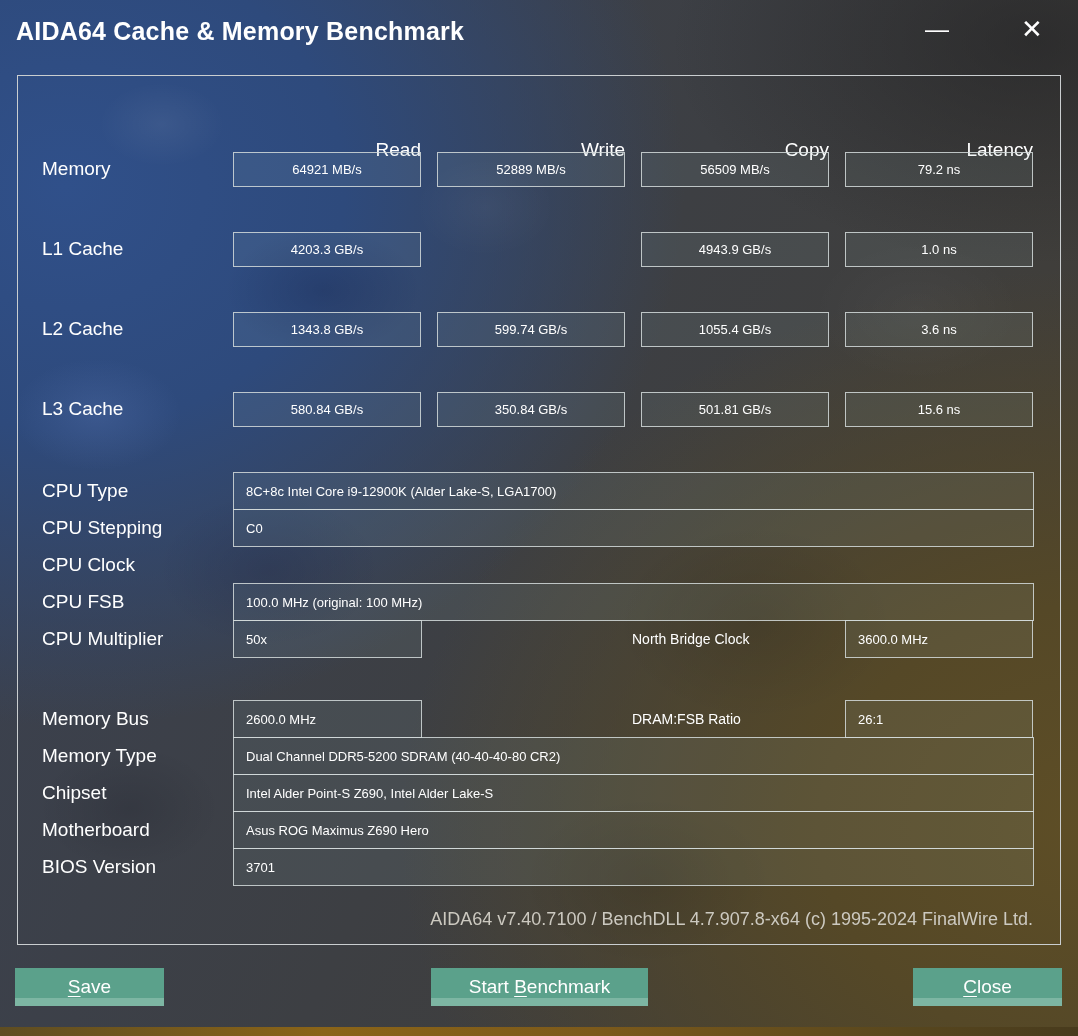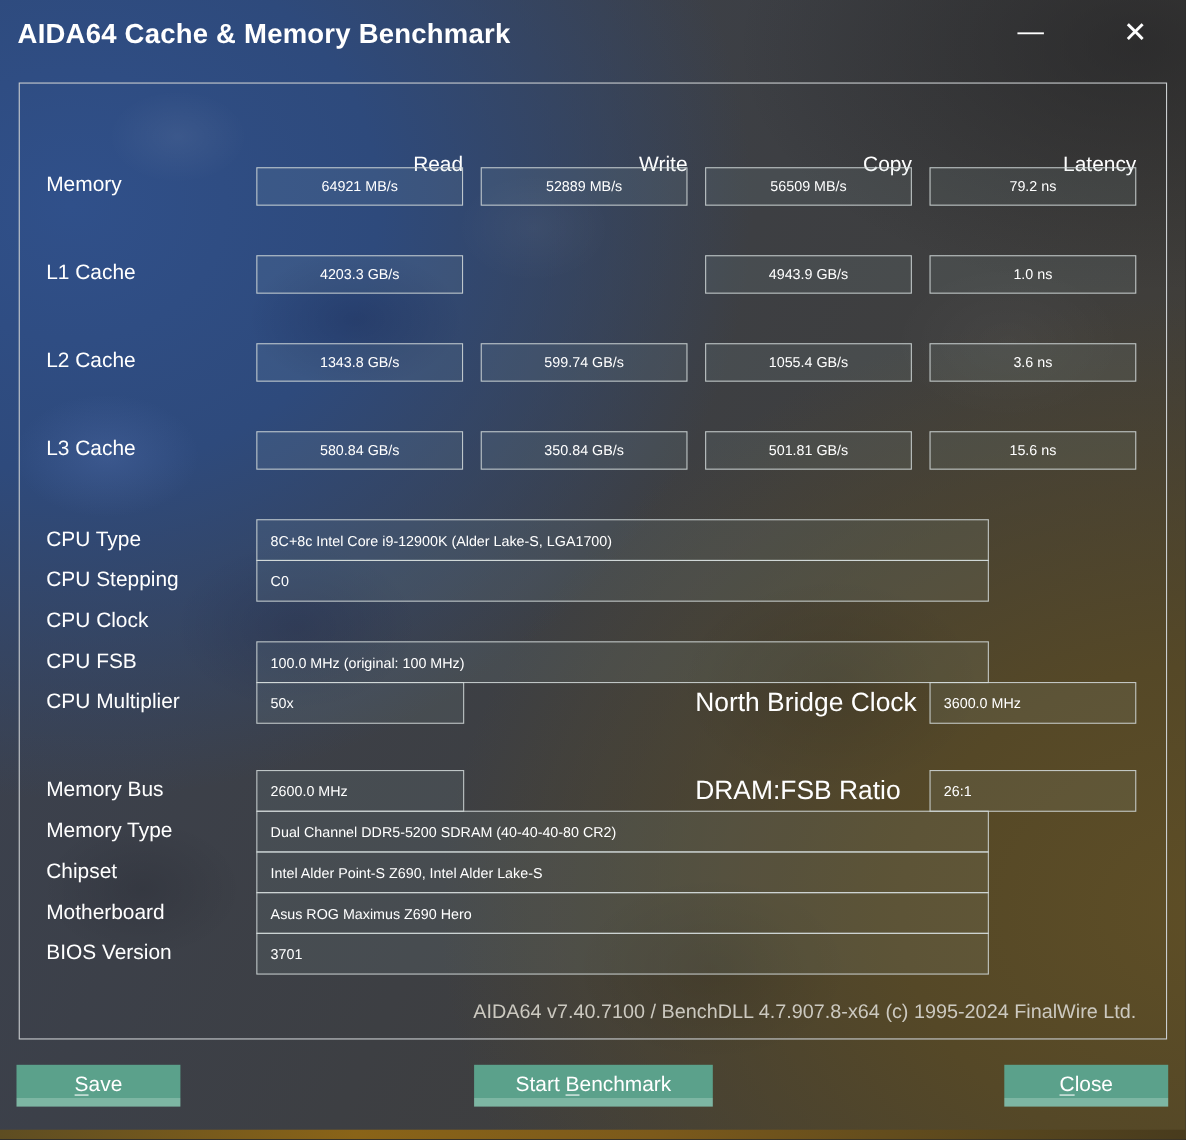--- a/index.html
+++ b/index.html
@@ -43,23 +43,23 @@
 
   .row-label { position:absolute; left:42px; font-size:19px; line-height:24px; white-space:nowrap; }
 
   .vbox {
     position:absolute; width:188px; height:35px;
     border:1px solid rgba(212,218,218,0.85);
     background:rgba(165,195,195,0.10);
     display:flex; align-items:center; justify-content:center;
     font-size:13px; white-space:nowrap;
   }
-  .vbox.wide { width:666px; justify-content:flex-start; padding-left:12px; height:38px; }
+  .vbox.wide { width:801px; justify-content:flex-start; padding-left:12px; height:38px; }
   .vbox.left { justify-content:flex-start; padding-left:12px; height:38px; }
-  .mid-label { position:absolute; left:632px; font-size:24px; line-height:24px; white-space:nowrap; }
+  .mid-label { position:absolute; left:632px; font-size:14px; line-height:24px; white-space:nowrap; }
 
   .footer {
     position:absolute; top:909px; right:45px; font-size:18px; color:#ccc9c0; white-space:nowrap;
   }
 
   
   .btn {
     position:absolute; top:968px; height:38px; border:none;
     display:flex; align-items:center; justify-content:center;
     font-family:inherit; font-size:19px; color:#fff; cursor:pointer;

